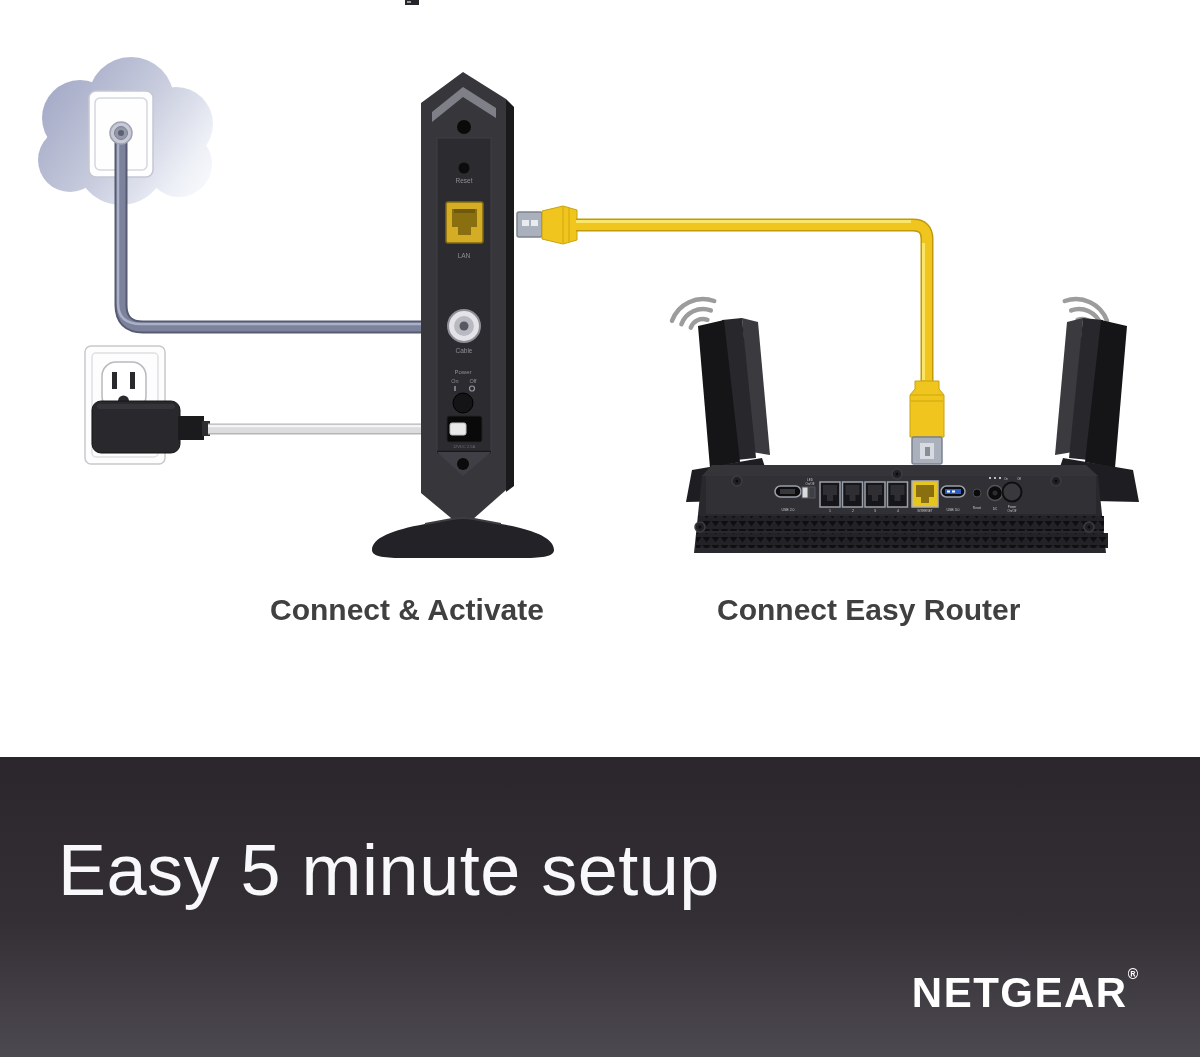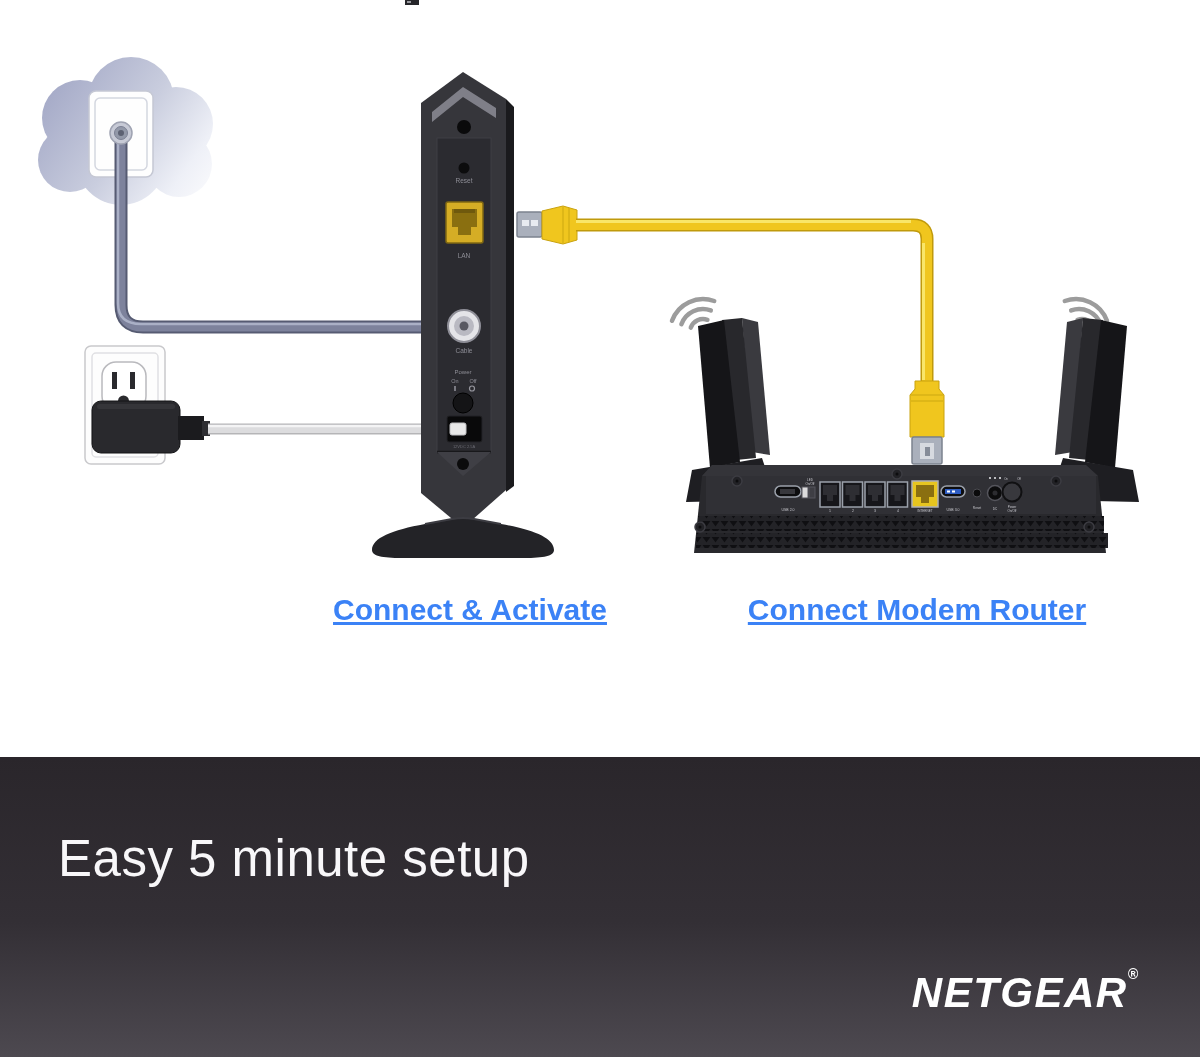--- a/index.html
+++ b/index.html
@@ -1,27 +1,27 @@
 <!DOCTYPE html>
 <html><head>
 <meta charset="utf-8">
 <style>
   html,body{margin:0;padding:0;background:#fff;}
   #stage{position:relative;width:1200px;height:1057px;background:#ffffff;overflow:hidden;
          font-family:"Liberation Sans",sans-serif;}
-  .caption{position:absolute;text-align:center;color:#3b82f6;font-weight:700;
-           font-size:30px;line-height:37px;letter-spacing:0px;text-decoration:underline;}
+  .caption{position:absolute;color:#404040;font-weight:700;
+           font-size:30px;line-height:37px;letter-spacing:0px;}
   #modem-caption{left:270px;top:591px;width:400px;}
   #router-caption{left:717px;top:591px;width:400px;}
   #banner{position:absolute;left:0;top:757px;width:1200px;height:300px;
           background:linear-gradient(180deg,#2a262b 0%,#332f35 55%,#4d4950 100%);}
-  #headline{position:absolute;left:58px;top:72px;color:#f8f7f9;font-size:51px;
+  #headline{position:absolute;left:58px;top:72px;color:#f8f7f9;font-size:72px;
             font-weight:300;letter-spacing:0.5px;white-space:nowrap;}
   #brand{position:absolute;right:62px;bottom:40px;color:#ffffff;font-weight:700;
-         font-size:42px;letter-spacing:1.5px;white-space:nowrap;font-style:italic;}
+         font-size:42px;letter-spacing:1.5px;white-space:nowrap;}
   #brand sup{font-size:14px;vertical-align:28px;letter-spacing:0;}
   svg text{font-family:"Liberation Sans",sans-serif;}
 </style>
 </head>
 <body>
 
 <div id="stage">
 
   <svg width="1200" height="758" viewBox="0 0 1200 758">
     <defs>
@@ -268,21 +268,21 @@
       <text x="1012" y="508" font-size="3" fill="#c7c7cd" text-anchor="middle">Power</text>
       <text x="1012" y="512" font-size="3" fill="#c7c7cd" text-anchor="middle">On/Off</text>
     </g>
   </svg>
 
   
   <div class="caption" id="modem-caption">
     <div>Connect &amp; Activate</div>
   </div>
   <div class="caption" id="router-caption">
-    <div>Connect Modem Router</div>
+    <div>Connect Easy Router</div>
   </div>
 
   
   <div id="banner">
     <div id="headline">Easy 5 minute setup</div>
     <div id="brand"><span>NETGEAR</span><sup>®</sup></div>
   </div>
 
 </div>
 

